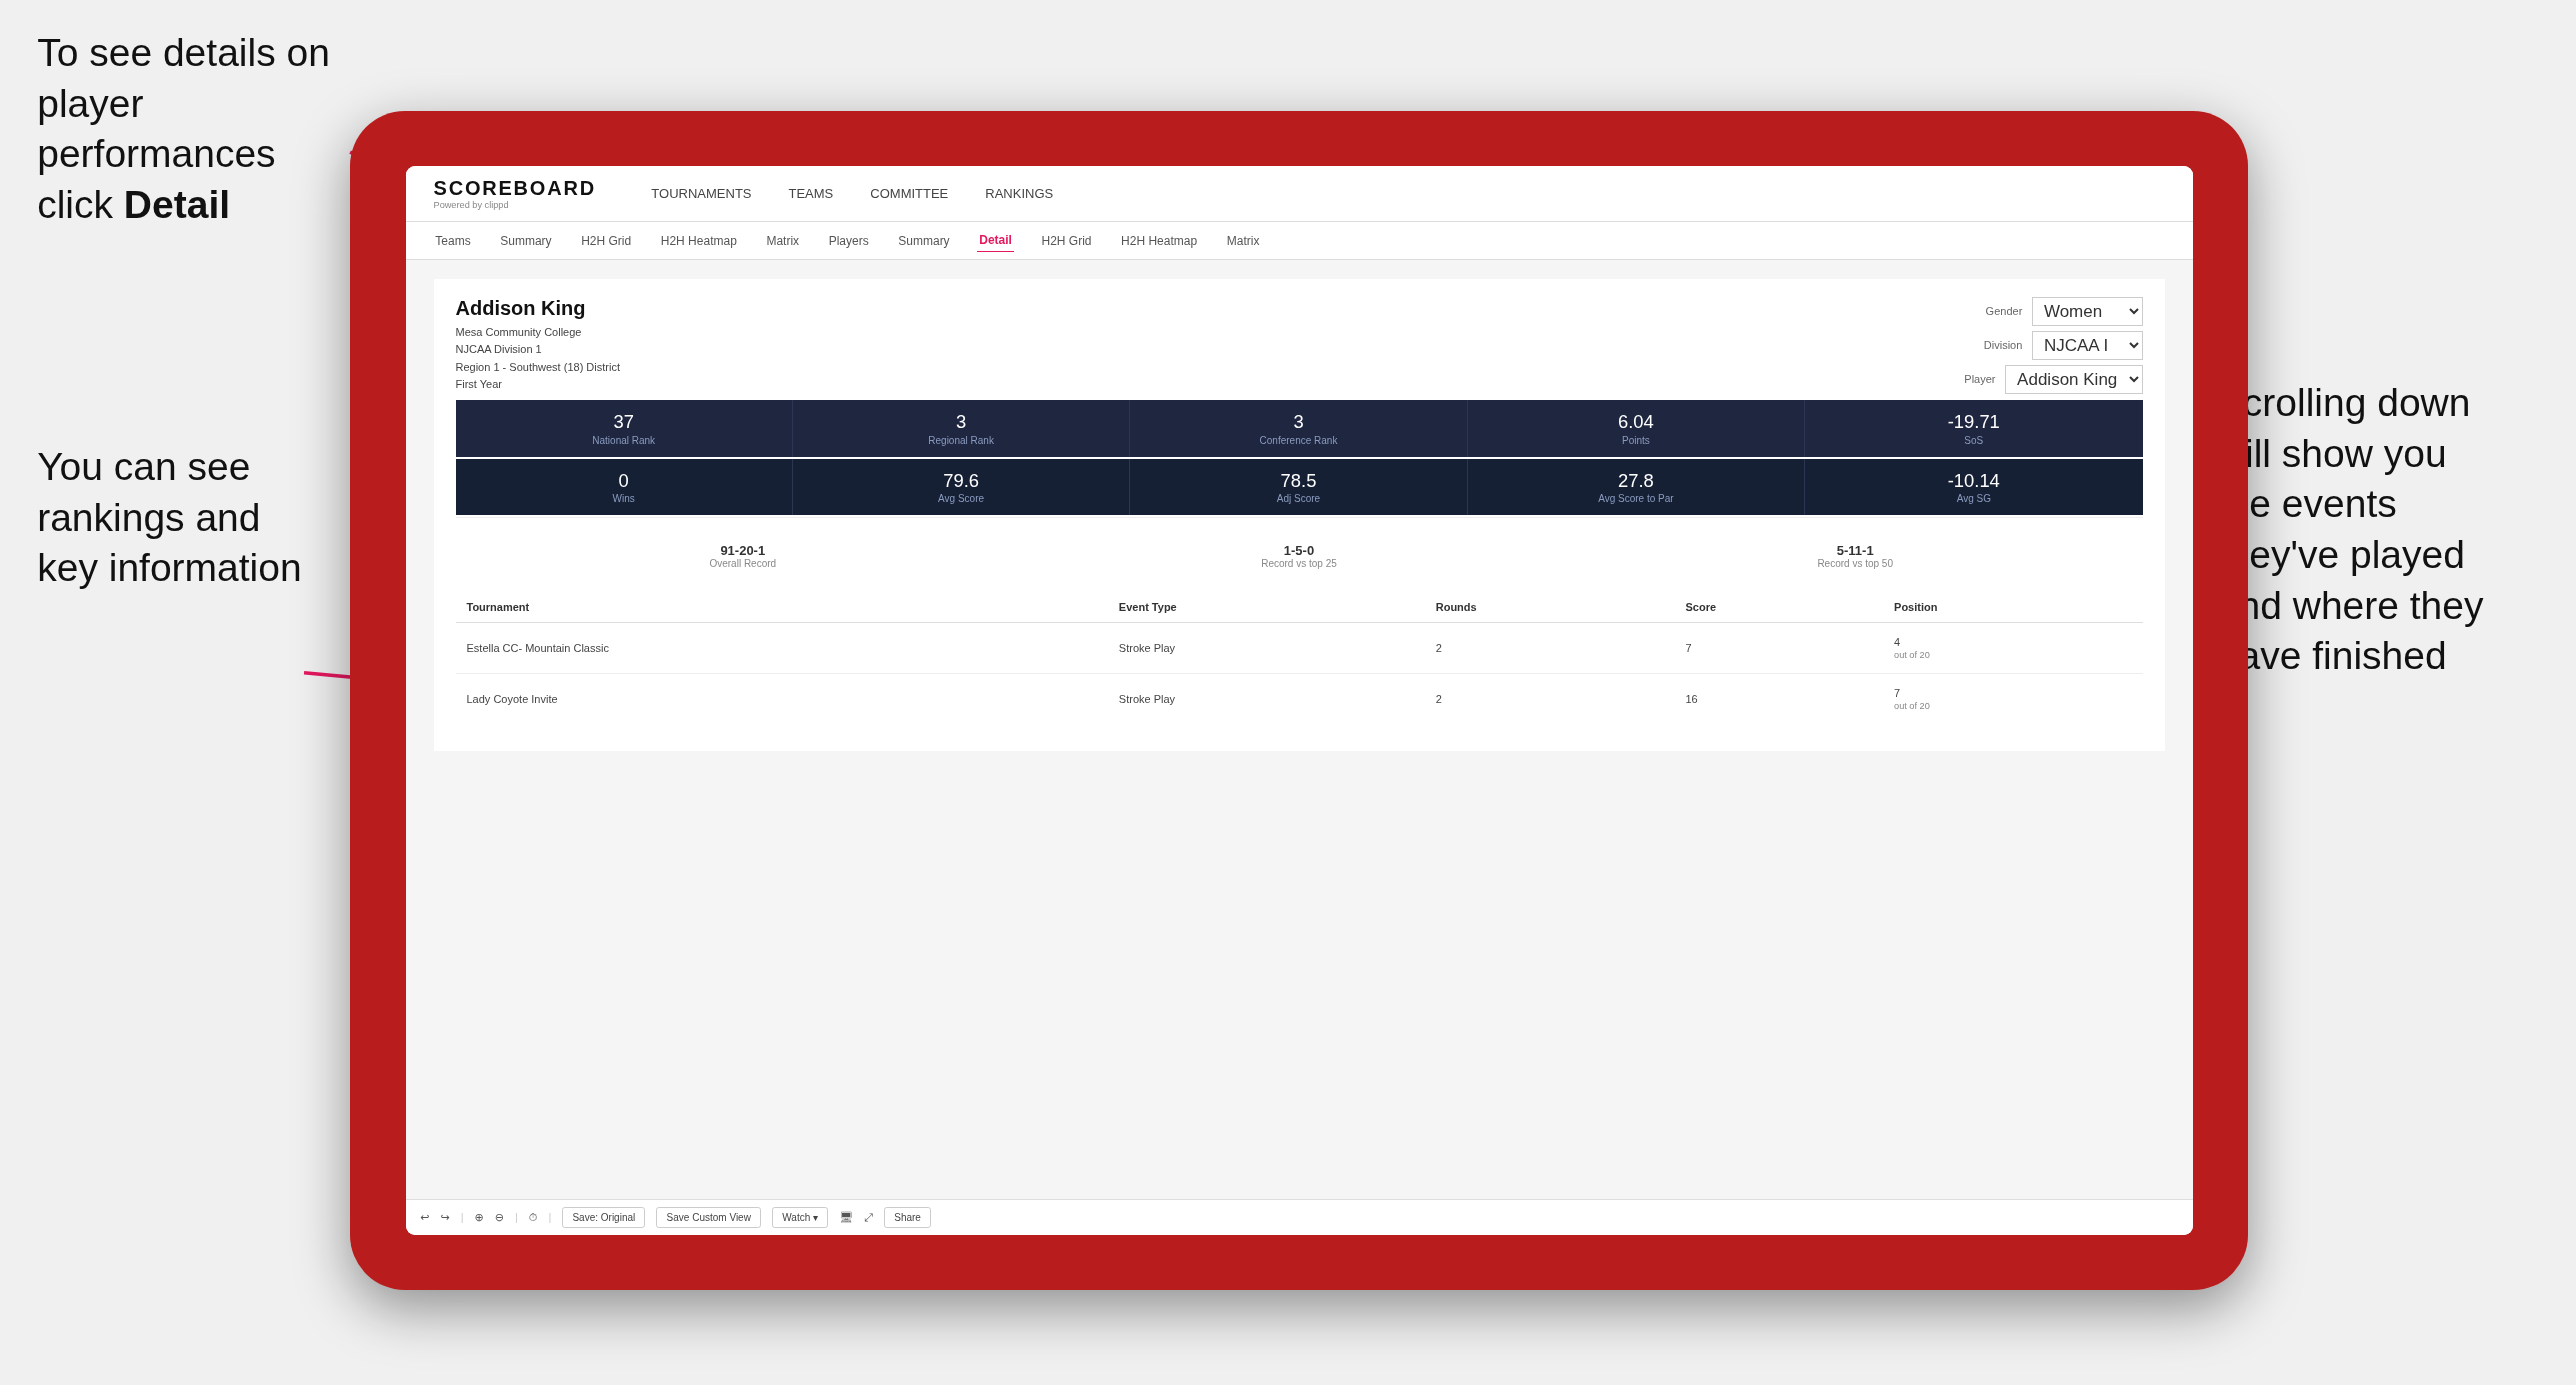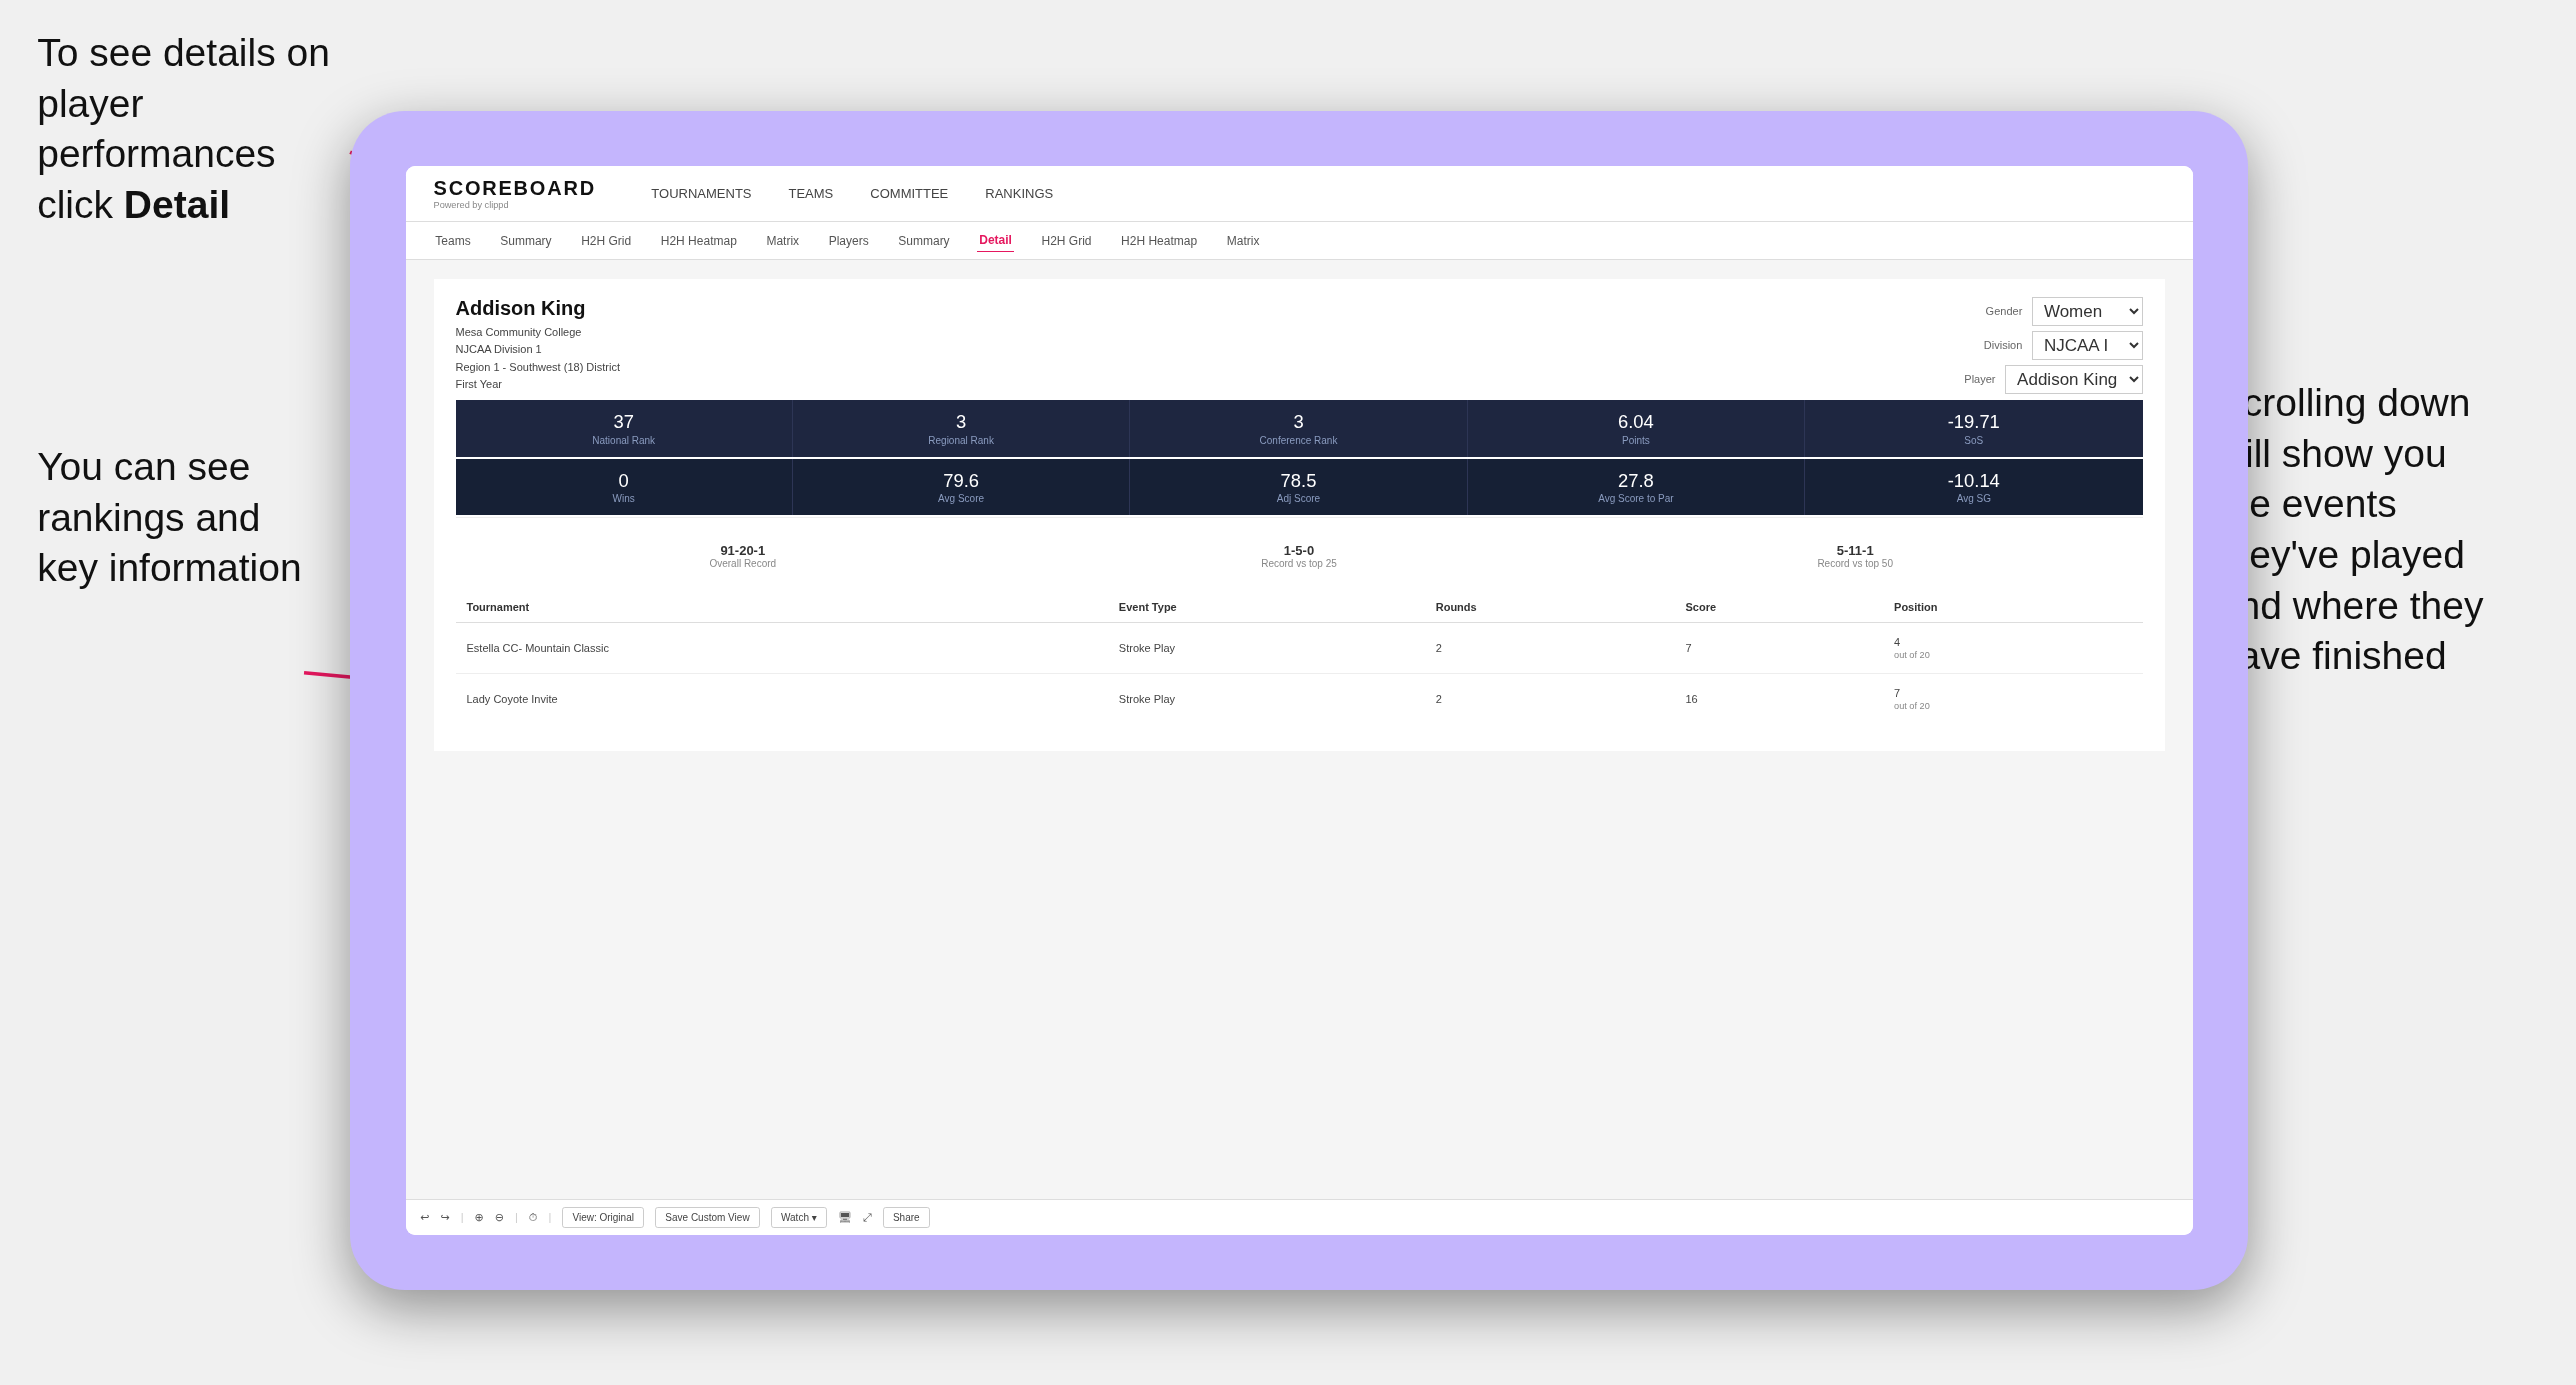--- a/index.html
+++ b/index.html
@@ -47,21 +47,21 @@
       pointer-events: none;
     }
 
     
     .tablet-outer {
       position: absolute;
       top: 111px;
       left: 350px;
       width: 1898px;
       height: 1179px;
-      background: #c4b5fd;
+      background: #b91c1c;
       border-radius: 55px;
       box-shadow: 0 18.4px 55px rgba(0,0,0,0.4);
       display: flex;
       align-items: center;
       justify-content: center;
     }
 
     .tablet-inner {
       width: 1787px;
       height: 1069px;
@@ -520,21 +520,21 @@
 
     <div class="bottom-toolbar">
       <span style="cursor:pointer;">↩</span>
       <span style="cursor:pointer;">↪</span>
       <span class="toolbar-sep">|</span>
       <span style="cursor:pointer;">⊕</span>
       <span style="cursor:pointer;">⊖</span>
       <span class="toolbar-sep">|</span>
       <span style="cursor:pointer;">⏱</span>
       <span class="toolbar-sep">|</span>
-      <button class="toolbar-btn">View: Original</button>
+      <button class="toolbar-btn">Save: Original</button>
       <button class="toolbar-btn">Save Custom View</button>
       <button class="toolbar-btn">Watch ▾</button>
       <span style="cursor:pointer;">🖥</span>
       <span style="cursor:pointer;">⤢</span>
       <button class="toolbar-btn">Share</button>
     </div>
 
   </div>
 </div>
 

